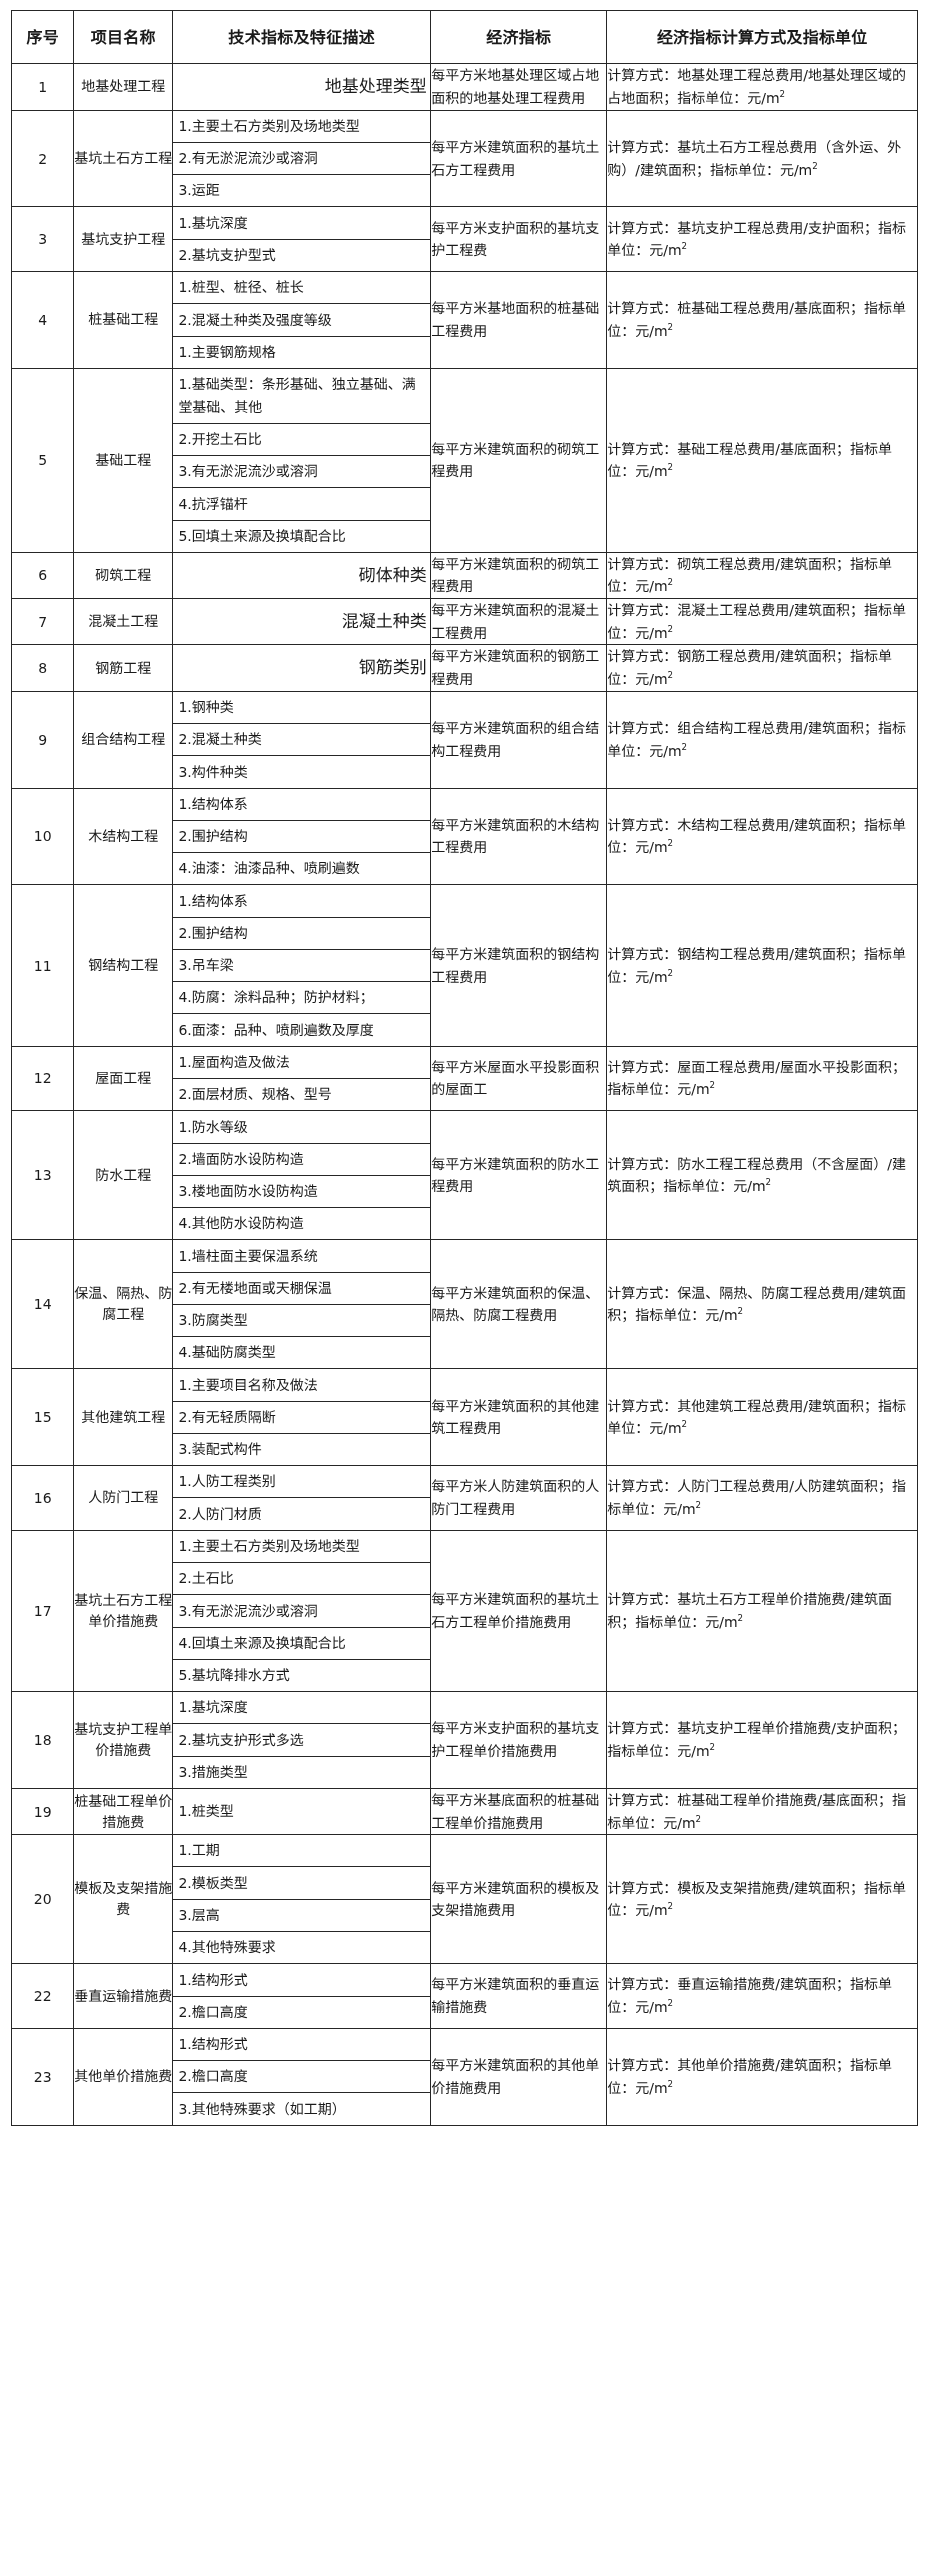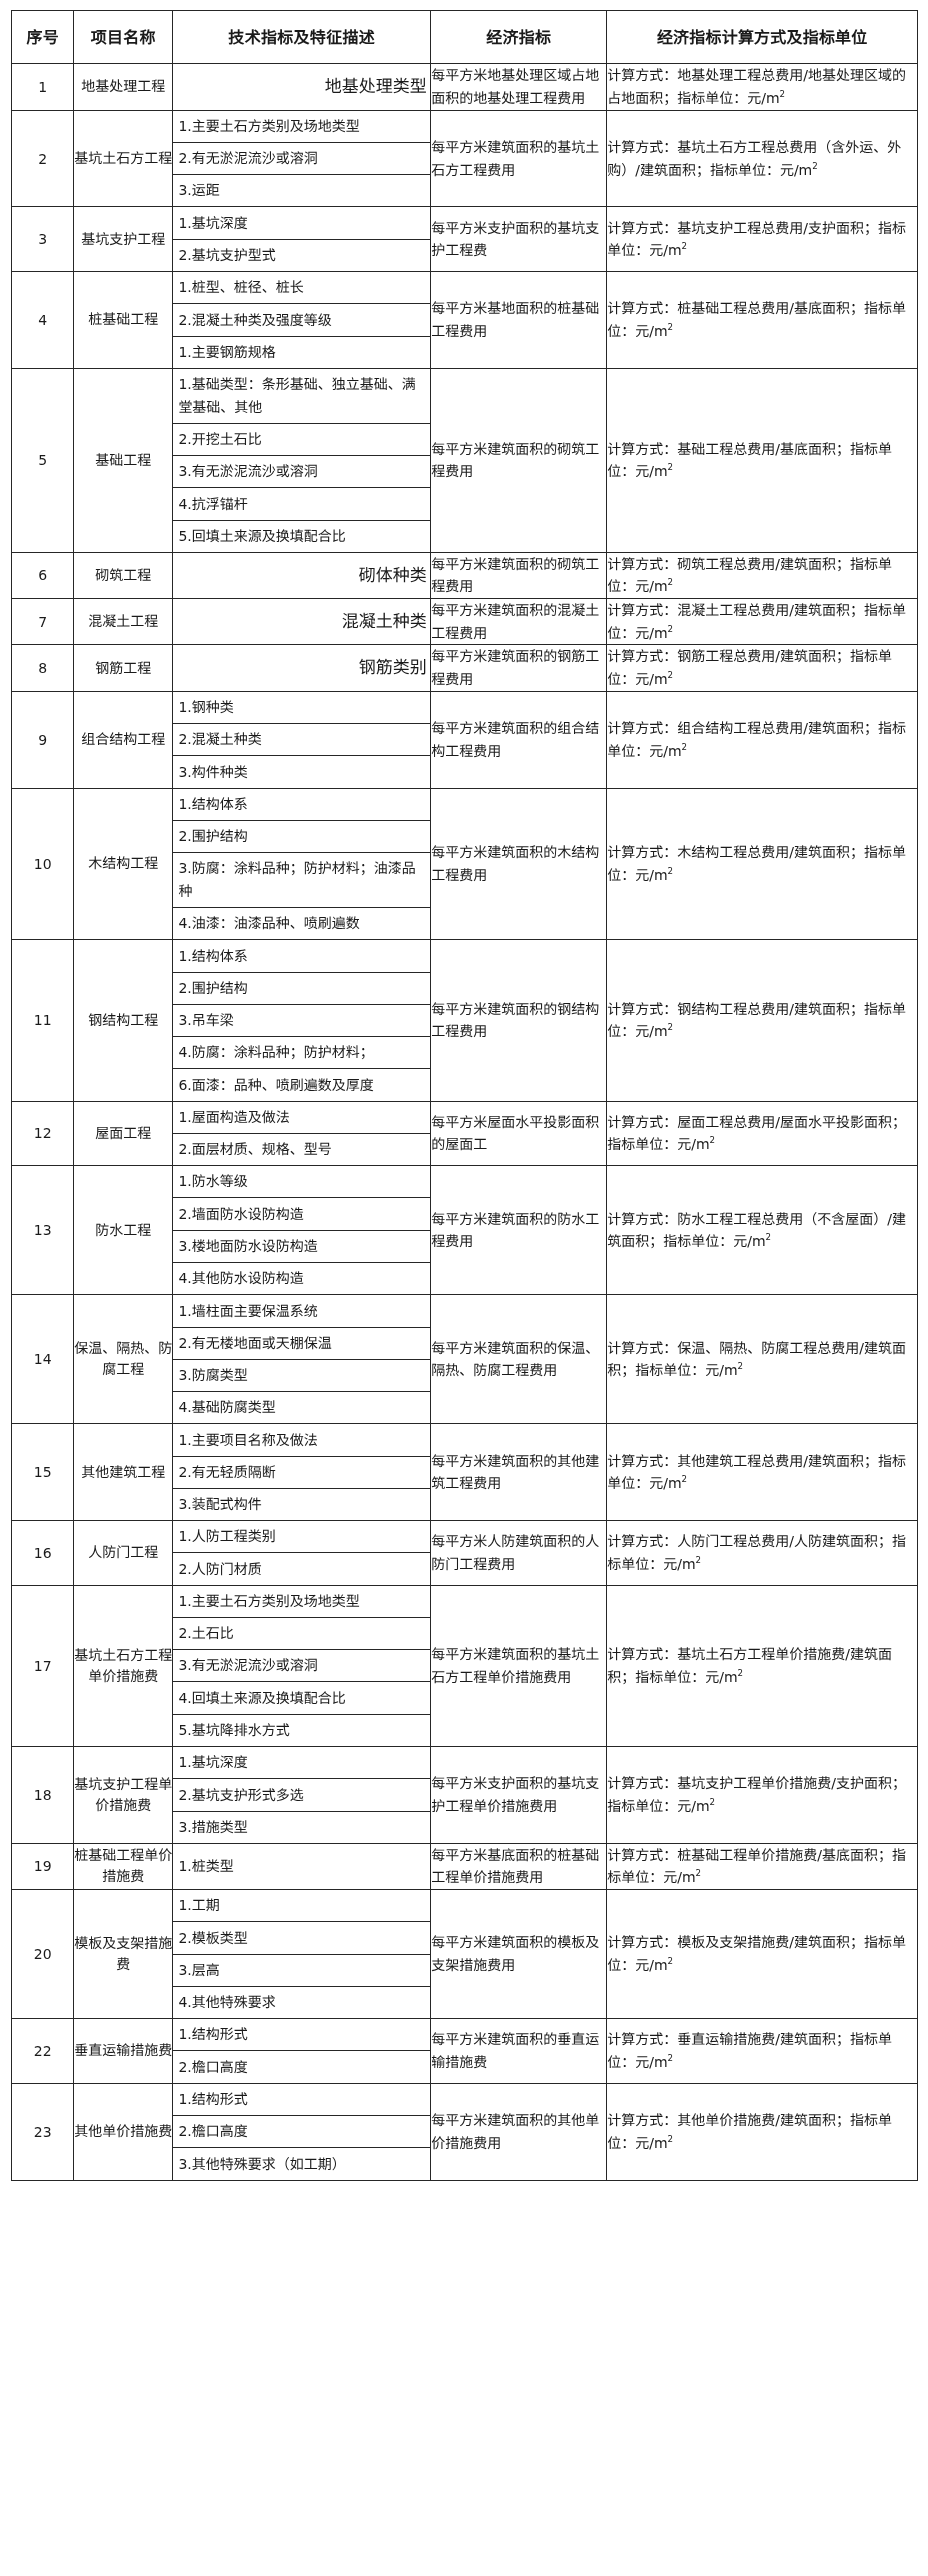--- a/index.html
+++ b/index.html
@@ -278,23 +278,20 @@
           <td class="tech">
             <table class="sub">
               <tbody>
                 <tr>
                   <td class="subcell">1.结构体系</td>
                 </tr>
                 <tr>
                   <td class="subcell">2.围护结构</td>
                 </tr>
                 <tr>
-                  <td class="subcell">3.防腐：涂料品种；防护材料；油漆品种</td>
-                </tr>
-                <tr>
                   <td class="subcell">4.油漆：油漆品种、喷刷遍数</td>
                 </tr>
               </tbody>
             </table>
           </td>
           <td class="econ">每平方米建筑面积的木结构工程费用</td>
           <td class="calc">计算方式：木结构工程总费用/建筑面积；指标单位：元/m<span class="sup">2</span></td>
         </tr>
         <tr class="datarow">
           <td class="seq">11</td>

